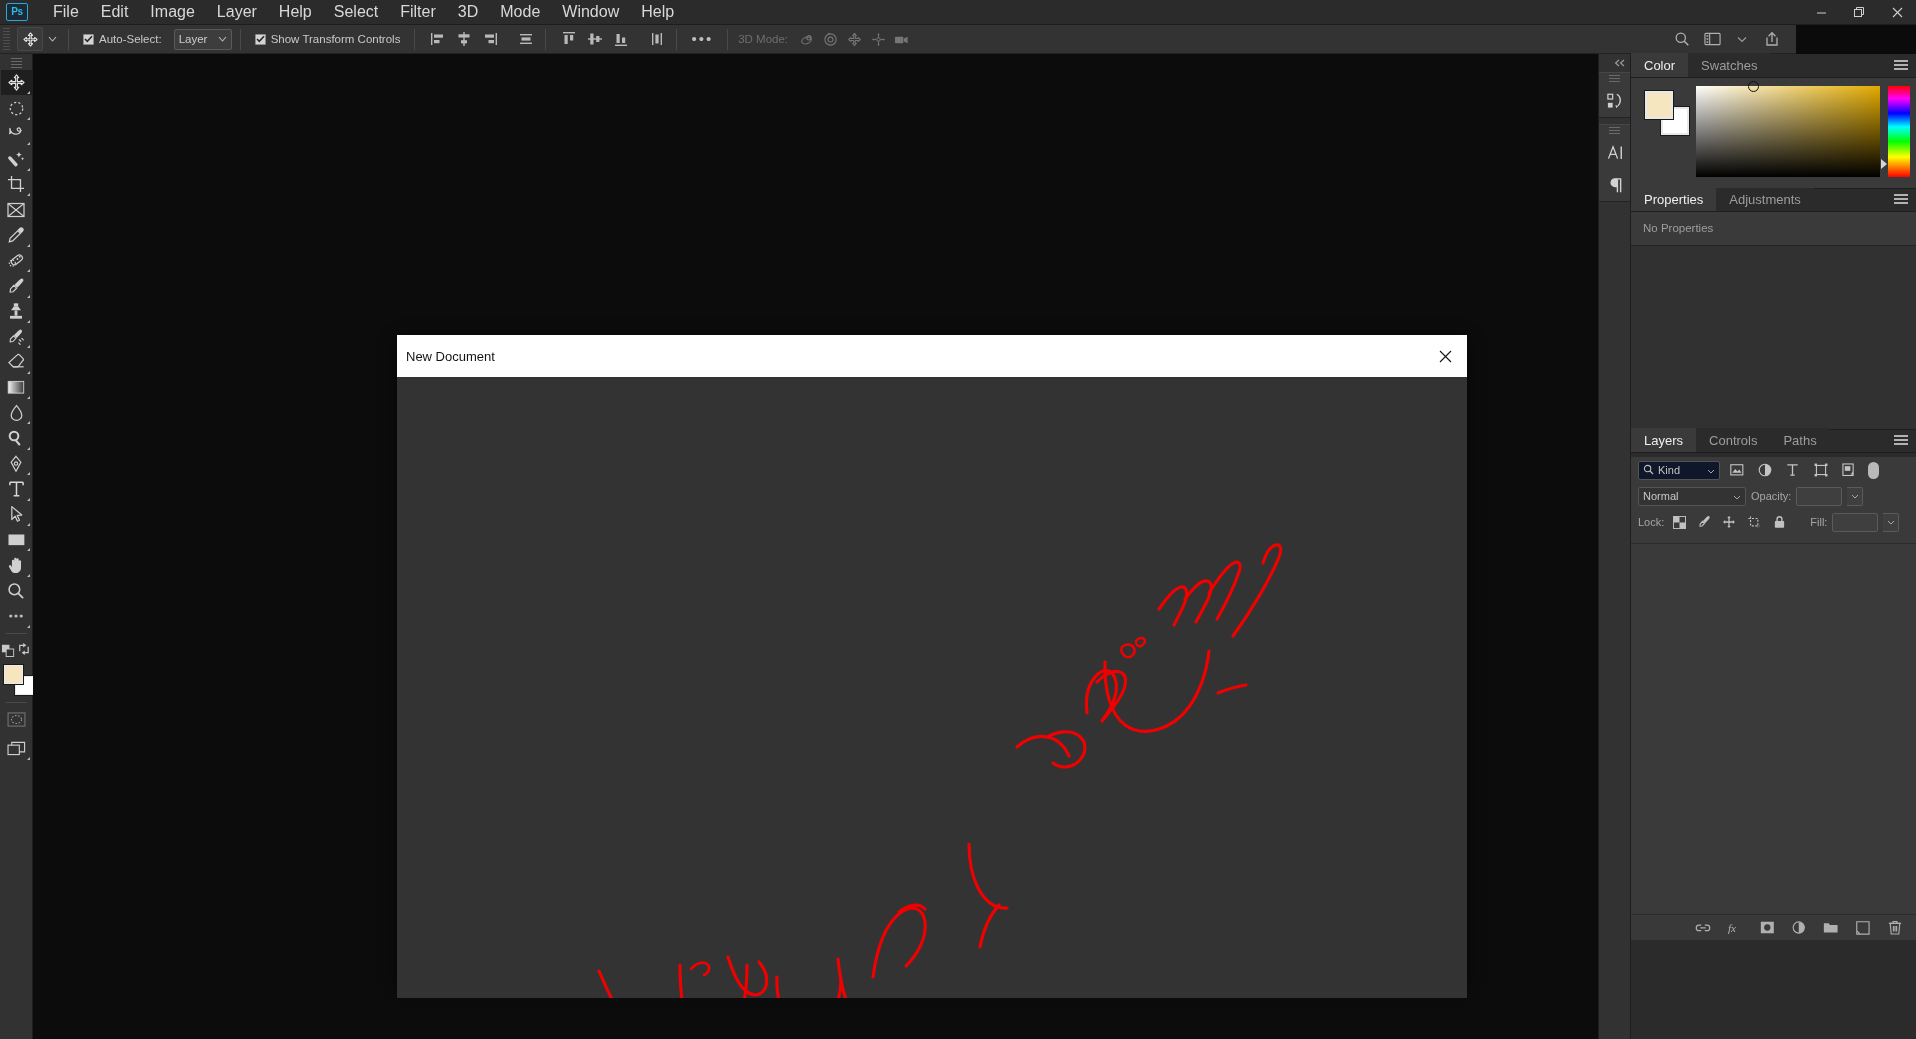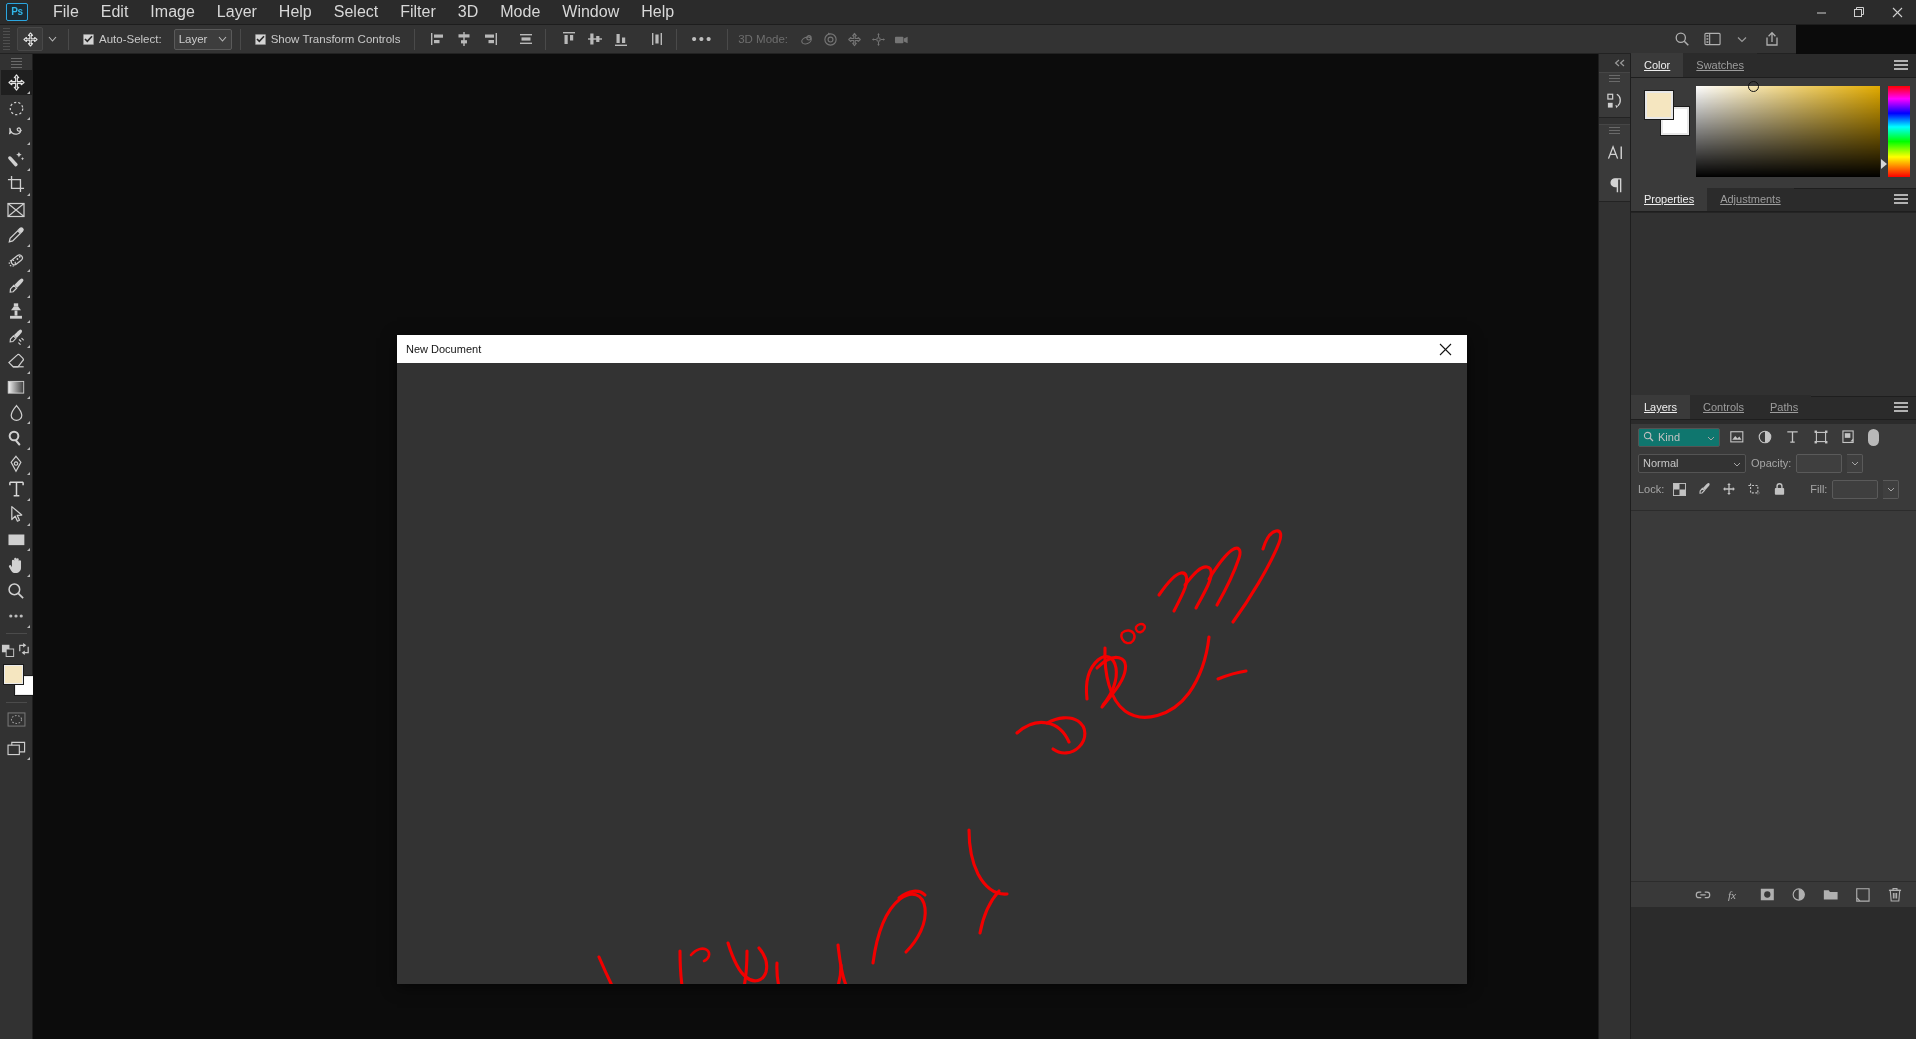--- a/index.html
+++ b/index.html
@@ -99,22 +99,22 @@
     position:absolute; left:33px; top:54px; right:285px; bottom:0;
     background:#0c0c0c; overflow:hidden;
   }
 
   
   .dialog {
     position:absolute; left:364px; top:281px; width:1070px; height:649px;
     box-shadow:0 3px 14px rgba(0,0,0,.6);
   }
   .dlg-title {
-    height:28px; background:#ffffff; display:flex; align-items:center;
-    padding-left:9px; color:#141414; font-size:11px;
+    height:42px; background:#ffffff; display:flex; align-items:center;
+    padding-left:9px; color:#141414; font-size:13px;
   }
   .dlg-close {
     margin-left:auto; width:44px; height:28px;
     display:flex; align-items:center; justify-content:center; color:#1a1a1a;
   }
   .dlg-body { height:621px; background:#333333; position:relative; overflow:hidden; }
   .dlg-body svg { position:absolute; left:0; top:0; }
 
   
   .rail {
@@ -129,21 +129,21 @@
   .rail-btn { width:33px; height:32px; display:flex; align-items:center; justify-content:center; color:#c9c9c9; }
 
   
   .panels { position:absolute; right:0; top:54px; width:285px; bottom:0; background:#2b2b2b; }
   .panel-hdr {
     height:24px; background:#2b2b2b; display:flex; align-items:flex-end;
     border-bottom:1px solid #1e1e1e;
   }
   .ptab {
     height:24px; padding:0 13px; display:flex; align-items:center;
-    color:#9d9d9d; font-size:11px; background:#2b2b2b;text-decoration:underline;
+    color:#9d9d9d; font-size:13px; background:#2b2b2b;
   }
   .ptab.active { color:#efefef; background:#3a3a3a; }
   .pmenu { margin-left:auto; padding:0 8px; display:flex; align-items:center; height:24px; }
   .pmenu .bars { width:14px; }
   .pmenu .bars i { display:block; height:1.6px; background:#b2b2b2; margin:2.4px 0; }
 
   
   .colorpanel { background:#3a3a3a; height:110px; position:relative; padding:8px 6px; display:flex; }
   .cp-sw { position:relative; width:44px; height:40px; margin:5px 6px 0 8px; }
   .cp-fg { position:absolute; left:0; top:0; width:28px; height:28px; background:#f5e6c0;
@@ -164,21 +164,21 @@
     border-top:5px solid transparent; border-bottom:5px solid transparent; border-left:6px solid #d6d6d6;}
 
   .propbody { background:#3a3a3a; }
   .noprops { color:#9e9e9e; font-size:11.5px; padding:10px 12px; }
   .propfill { background:#313131; border-top:1px solid #242424; }
 
   
   .layerpanel { background:#3a3a3a; }
   .lp-row { display:flex; align-items:center; height:26px; padding:0 7px; gap:5px; }
   .lp-filter {
-    height:19px; width:82px; background:#0f766e; border:1px solid #545454; border-radius:2px;
+    height:19px; width:82px; background:#0f172a; border:1px solid #545454; border-radius:2px;
     display:flex; align-items:center; gap:4px; padding:0 4px; color:#c2c2c2; font-size:11px;
   }
   .lp-fico { width:23px; height:21px; display:flex; align-items:center; justify-content:center; }
   .lp-toggle { width:11px; height:17px; border-radius:6px; background:#b9b9b9; margin-left:3px; }
   .lp-blend {
     height:19px; width:108px; background:#333; border:1px solid #545454; border-radius:2px;
     display:flex; align-items:center; padding:0 4px; color:#c7c7c7; font-size:11px;
   }
   .lp-blend .sv { flex:1; }
   .lp-lbl { color:#a6a6a6; font-size:11px; }
@@ -761,20 +761,23 @@
     <div class="panel-hdr" style="border-top:1px solid #1e1e1e">
       <div class="ptab active">Properties</div>
       <div class="ptab">Adjustments</div>
       <div class="pmenu">
         <span class="bars">
             <i></i>
             <i></i>
             <i></i>
           </span>
       </div>
+    </div>
+    <div class="propbody" style="height:33px">
+      <div class="noprops">No Properties</div>
     </div>
     <div class="propfill" style="height:184px"></div>
 
     <div class="panel-hdr" style="border-top:1px solid #1e1e1e">
       <div class="ptab active">Layers</div>
       <div class="ptab">Controls</div>
       <div class="ptab">Paths</div>
       <div class="pmenu">
         <span class="bars">
             <i></i>

